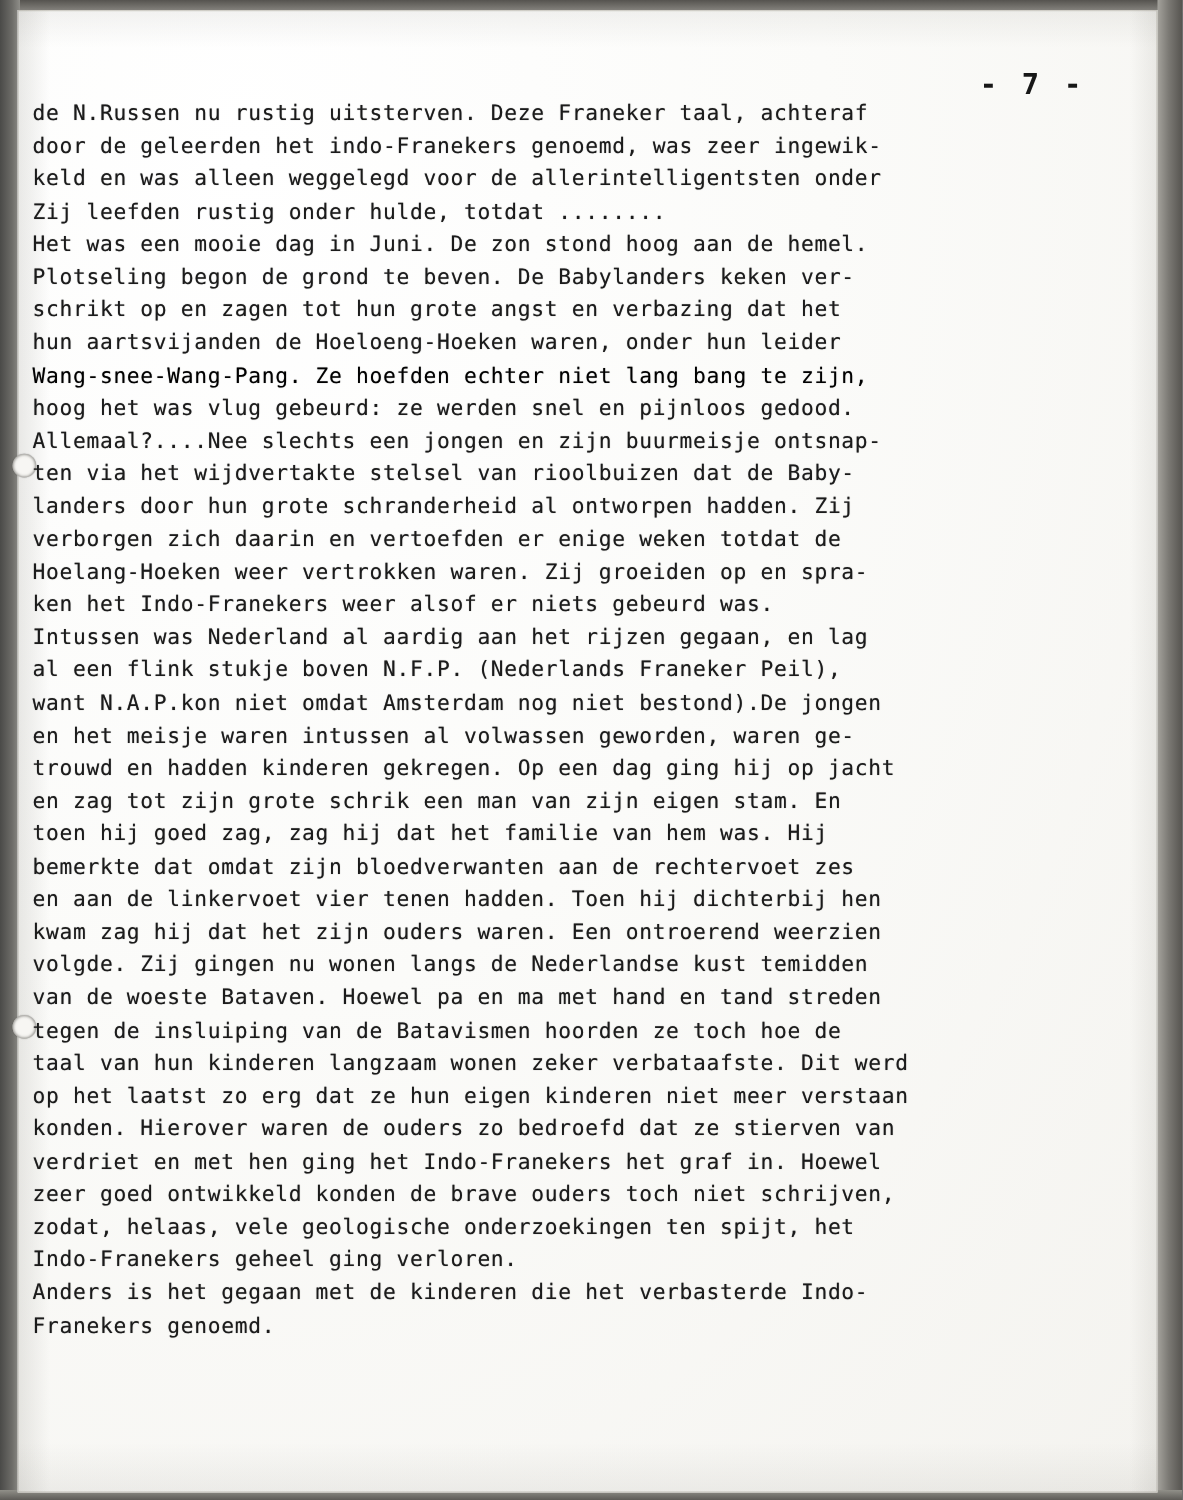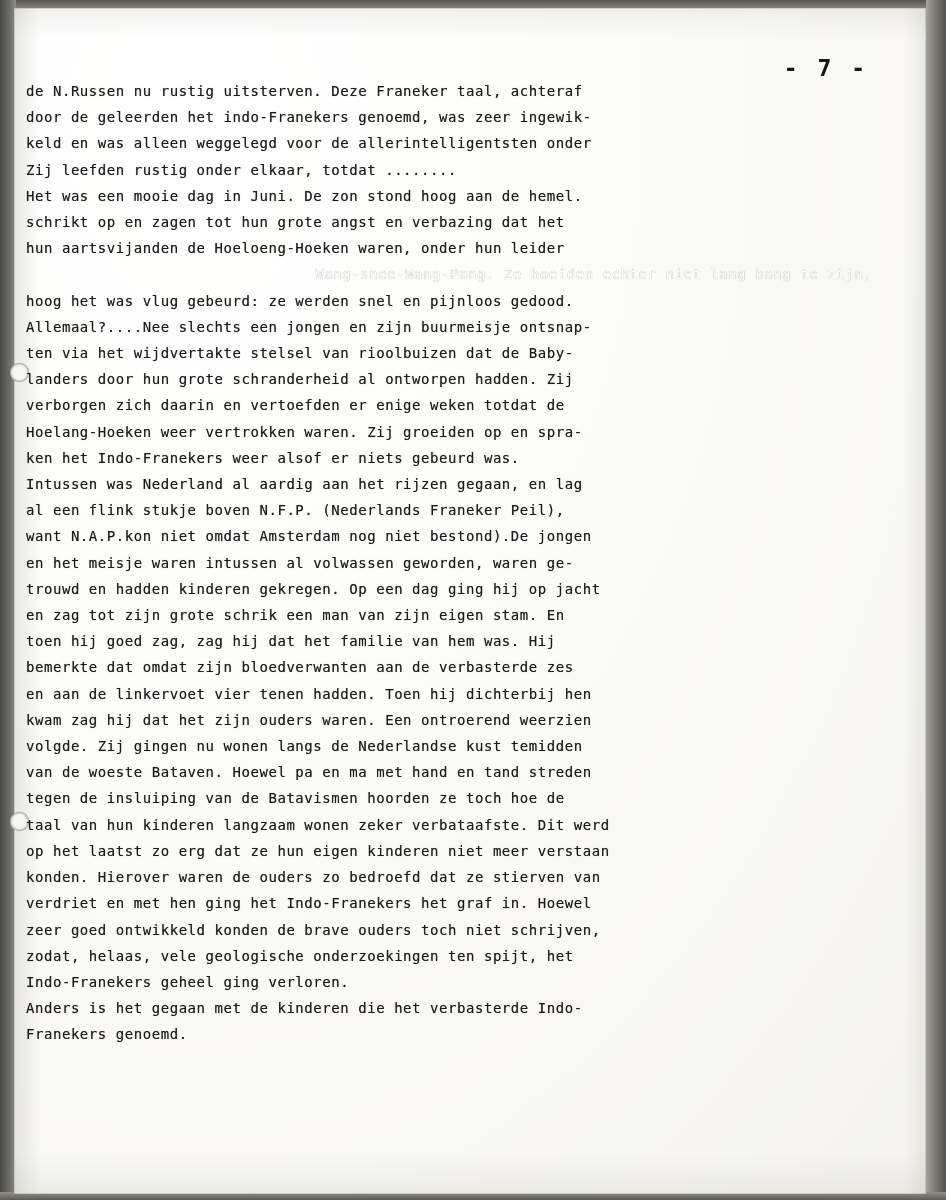--- a/index.html
+++ b/index.html
@@ -96,29 +96,29 @@
   }
 
   #typescript {
     position: absolute;
     left: 26px;
     top: 78px;
     width: 846px;
   }
   .line {
     display: block;
-    font-size: 14px;
+    font-size: 17px;
     line-height: 26.2px;
     letter-spacing: 0.55px;
     color: #1b1b1b;
     white-space: pre;
     font-family: "DejaVu Sans Mono", "Liberation Mono", monospace;
     text-shadow: 0 0 0.7px rgba(20,20,20,0.55);
   }
-  .line.faint { color: #ffffff; text-align: right; }
+  .line.faint { color: #000000; }
 </style>
 </head>
 <body>
 
 <div id="page">
 
   <div class="scan-edge-top"></div>
   <div class="scan-edge-left"></div>
   <div class="scan-edge-right"></div>
   <div class="scan-edge-bottom"></div>
@@ -127,40 +127,41 @@
 
   <div class="punch-hole" id="hole-1"></div>
   <div class="punch-hole" id="hole-2"></div>
 
   <div class="page-number">- 7 -</div>
 
   <div id="typescript">
     <span class="line">de N.Russen nu rustig uitsterven. Deze Franeker taal, achteraf</span>
     <span class="line">door de geleerden het indo-Franekers genoemd, was zeer ingewik-</span>
     <span class="line">keld en was alleen weggelegd voor de allerintelligentsten onder</span>
-    <span class="line">Zij leefden rustig onder elkaar, totdat ........</span>
+    <span class="line">Zij leefden rustig onder hulde, totdat ........</span>
     <span class="line">Het was een mooie dag in Juni. De zon stond hoog aan de hemel.</span>
+    <span class="line">Plotseling begon de grond te beven. De Babylanders keken ver-</span>
     <span class="line">schrikt op en zagen tot hun grote angst en verbazing dat het</span>
     <span class="line">hun aartsvijanden de Hoeloeng-Hoeken waren, onder hun leider</span>
     <span class="line faint">Wang-snee-Wang-Pang. Ze hoefden echter niet lang bang te zijn,</span>
     <span class="line">hoog het was vlug gebeurd: ze werden snel en pijnloos gedood.</span>
     <span class="line">Allemaal?....Nee slechts een jongen en zijn buurmeisje ontsnap-</span>
     <span class="line">ten via het wijdvertakte stelsel van rioolbuizen dat de Baby-</span>
     <span class="line">landers door hun grote schranderheid al ontworpen hadden. Zij</span>
     <span class="line">verborgen zich daarin en vertoefden er enige weken totdat de</span>
     <span class="line">Hoelang-Hoeken weer vertrokken waren. Zij groeiden op en spra-</span>
     <span class="line">ken het Indo-Franekers weer alsof er niets gebeurd was.</span>
     <span class="line">Intussen was Nederland al aardig aan het rijzen gegaan, en lag</span>
     <span class="line">al een flink stukje boven N.F.P. (Nederlands Franeker Peil),</span>
     <span class="line">want N.A.P.kon niet omdat Amsterdam nog niet bestond).De jongen</span>
     <span class="line">en het meisje waren intussen al volwassen geworden, waren ge-</span>
     <span class="line">trouwd en hadden kinderen gekregen. Op een dag ging hij op jacht</span>
     <span class="line">en zag tot zijn grote schrik een man van zijn eigen stam. En</span>
     <span class="line">toen hij goed zag, zag hij dat het familie van hem was. Hij</span>
-    <span class="line">bemerkte dat omdat zijn bloedverwanten aan de verbasterde zes</span>
+    <span class="line">bemerkte dat omdat zijn bloedverwanten aan de rechtervoet zes</span>
     <span class="line">en aan de linkervoet vier tenen hadden. Toen hij dichterbij hen</span>
     <span class="line">kwam zag hij dat het zijn ouders waren. Een ontroerend weerzien</span>
     <span class="line">volgde. Zij gingen nu wonen langs de Nederlandse kust temidden</span>
     <span class="line">van de woeste Bataven. Hoewel pa en ma met hand en tand streden</span>
     <span class="line">tegen de insluiping van de Batavismen hoorden ze toch hoe de</span>
     <span class="line">taal van hun kinderen langzaam wonen zeker verbataafste. Dit werd</span>
     <span class="line">op het laatst zo erg dat ze hun eigen kinderen niet meer verstaan</span>
     <span class="line">konden. Hierover waren de ouders zo bedroefd dat ze stierven van</span>
     <span class="line">verdriet en met hen ging het Indo-Franekers het graf in. Hoewel</span>
     <span class="line">zeer goed ontwikkeld konden de brave ouders toch niet schrijven,</span>

